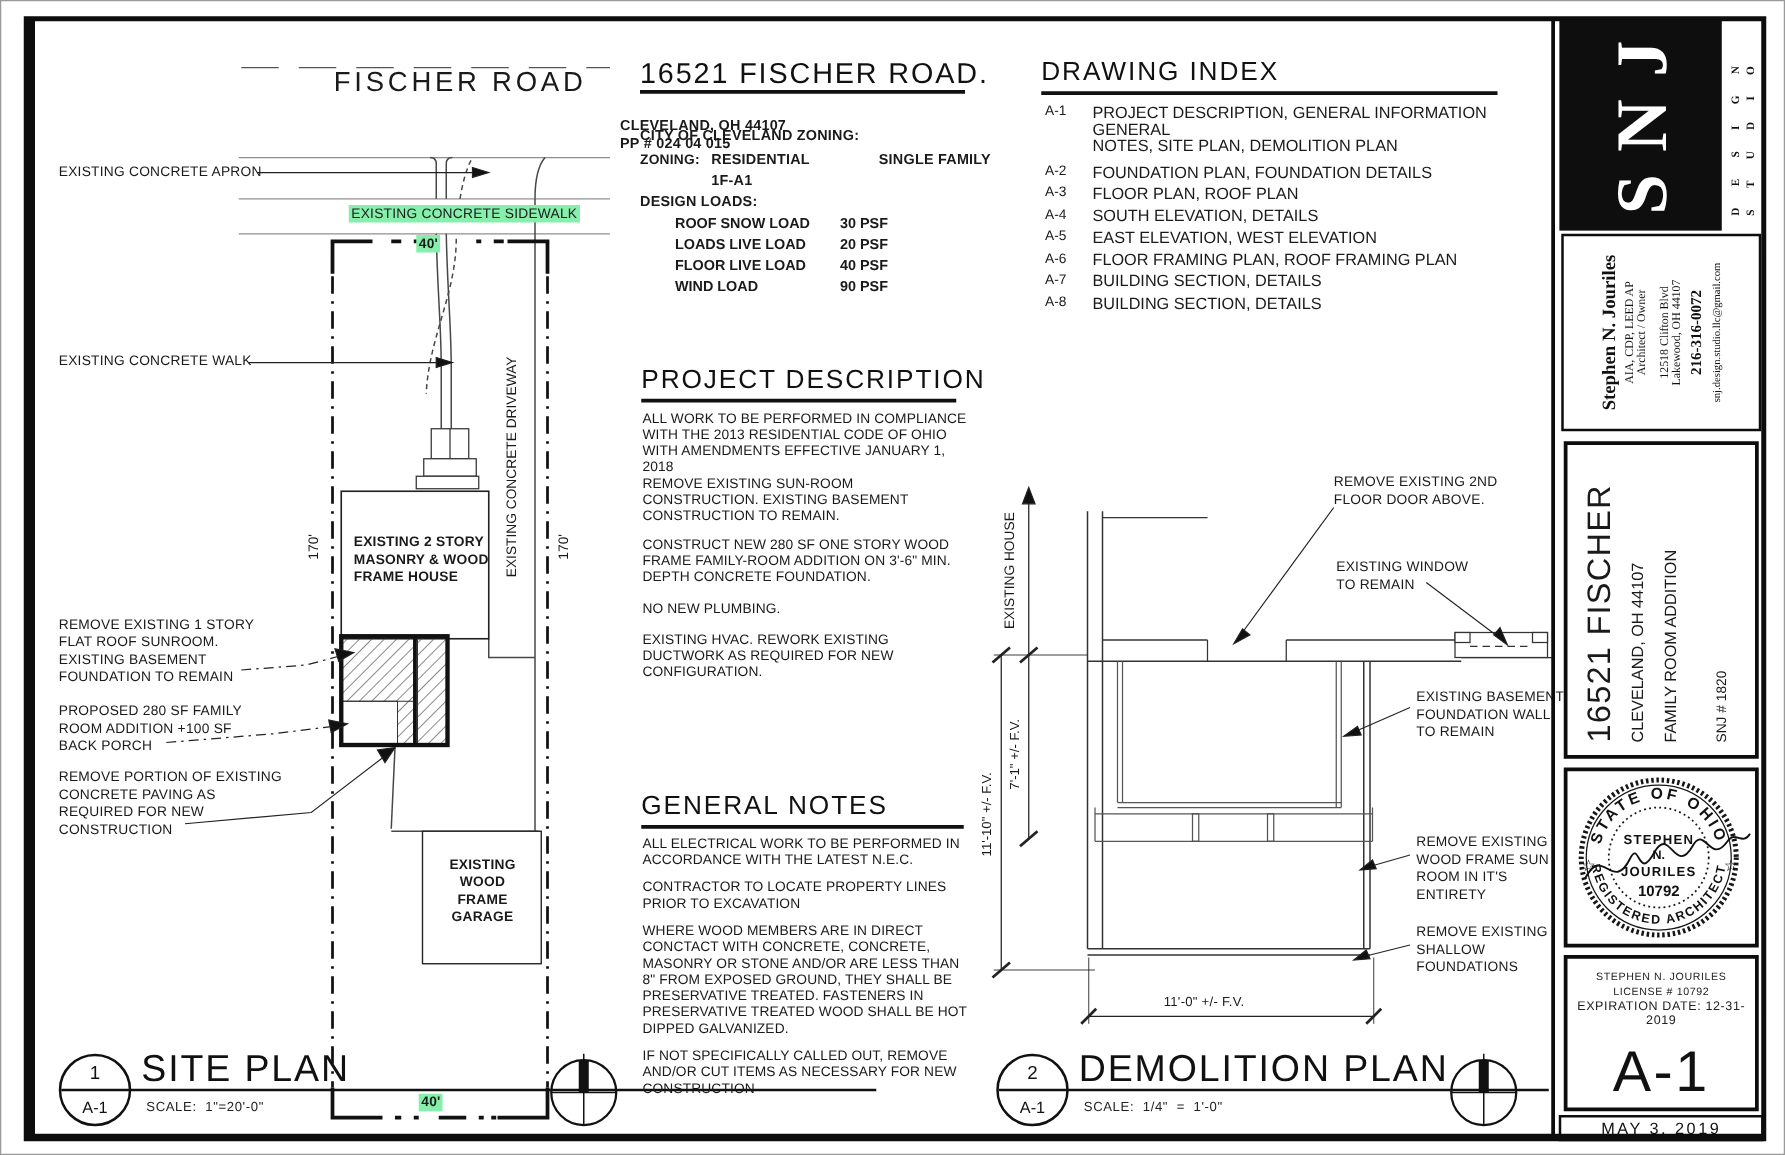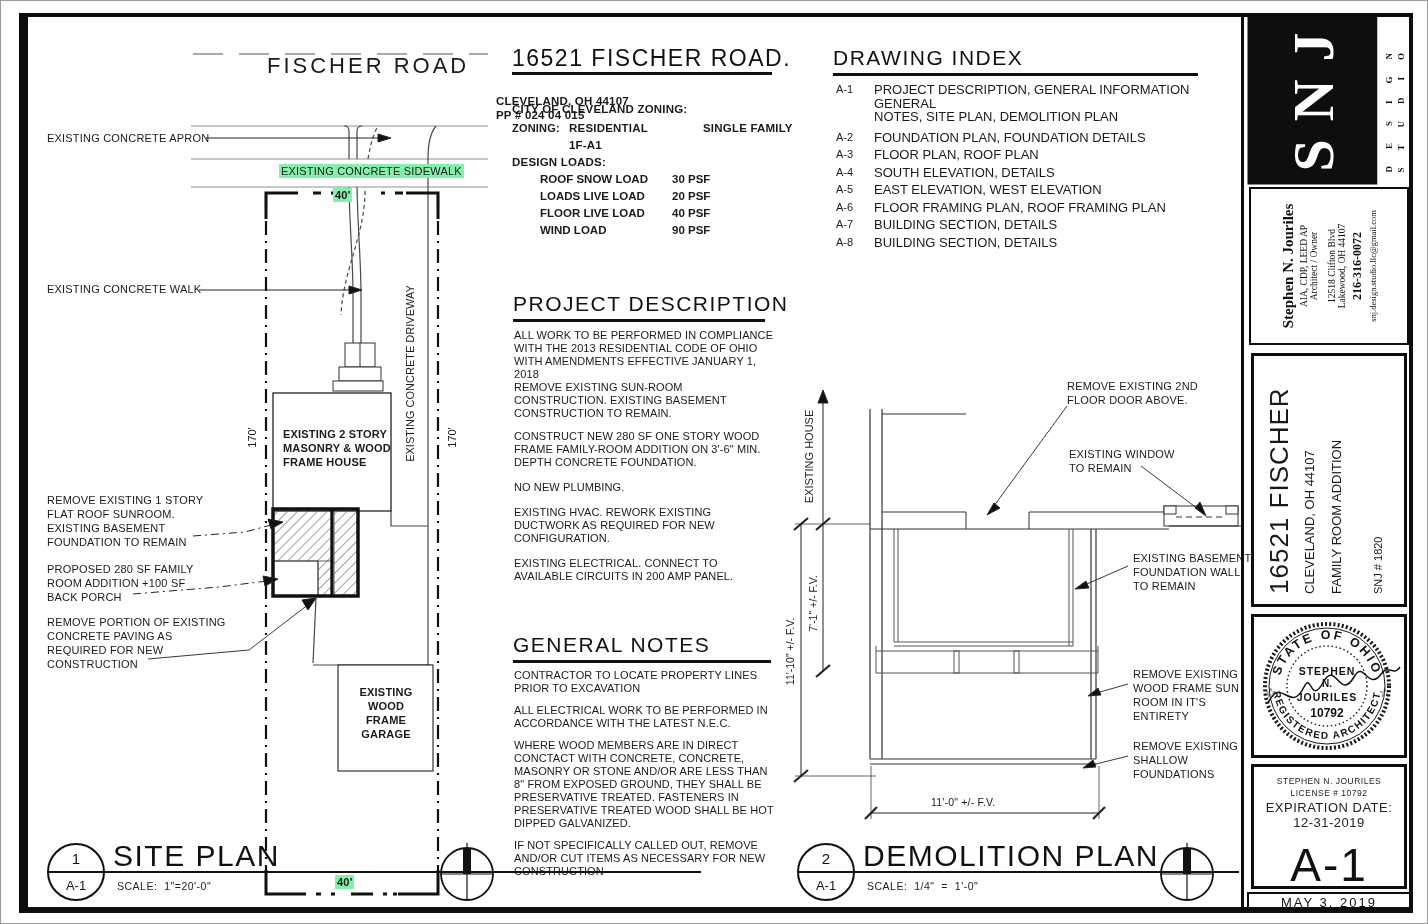--- a/index.html
+++ b/index.html
@@ -263,31 +263,29 @@
     <p class="para">REMOVE EXISTING SUN-ROOM
 CONSTRUCTION.  EXISTING BASEMENT
 CONSTRUCTION TO REMAIN.</p>
     <p class="para" style="margin-top:10px;">CONSTRUCT NEW 280 SF ONE STORY WOOD
 FRAME FAMILY-ROOM ADDITION ON 3'-6" MIN.
 DEPTH CONCRETE FOUNDATION.</p>
     <p class="para" style="margin-top:12px;">NO NEW PLUMBING.</p>
     <p class="para" style="margin-top:12px;">EXISTING HVAC.  REWORK EXISTING
 DUCTWORK AS REQUIRED FOR NEW
 CONFIGURATION.</p>
-    <p class="para" style="margin-top:12px;">EXISTING ELECTRICAL.  CONNECT TO
-AVAILABLE CIRCUITS IN 200 AMP PANEL.</p>
   </div>
 
   <div class="h1" style="left:512px;top:632px;">GENERAL NOTES</div>
   <div class="rule" style="left:512px;top:659px;width:258px;"></div>
   <div style="position:absolute;left:513px;top:668px;width:268px;">
+    <p class="para">ALL ELECTRICAL WORK TO BE PERFORMED IN
+ACCORDANCE WITH THE LATEST N.E.C.</p>
     <p class="para">CONTRACTOR TO LOCATE PROPERTY LINES
 PRIOR TO EXCAVATION</p>
-    <p class="para">ALL ELECTRICAL WORK TO BE PERFORMED IN
-ACCORDANCE WITH THE LATEST N.E.C.</p>
     <p class="para">WHERE WOOD MEMBERS ARE IN DIRECT
 CONCTACT WITH CONCRETE, CONCRETE,
 MASONRY OR STONE AND/OR ARE LESS THAN
 8" FROM EXPOSED GROUND, THEY SHALL BE
 PRESERVATIVE TREATED.  FASTENERS IN
 PRESERVATIVE TREATED WOOD SHALL BE HOT
 DIPPED GALVANIZED.</p>
     <p class="para">IF  NOT SPECIFICALLY CALLED OUT, REMOVE
 AND/OR CUT ITEMS AS NECESSARY FOR NEW
 CONSTRUCTION</p>
@@ -414,21 +412,21 @@
       <text x="73" y="100" text-anchor="middle" font-size="12" font-weight="700" fill="#111">10792</text>
       <text x="11" y="80" font-size="13" fill="#111">☆</text>
       <text x="125" y="80" font-size="13" fill="#111">☆</text>
       <path d="M 14,86 C 28,58 36,98 50,70 C 58,54 56,90 70,64 C 82,44 86,84 100,60 C 110,42 114,76 128,56 C 134,47 140,60 146,50" fill="none" stroke="#111" stroke-width="1.5"></path>
     </svg>
   </div>
 
   <div class="tb-box" style="left:1250px;top:763px;width:156px;height:125px;text-align:center;">
     <div style="font-size:8.5px;color:#222;margin-top:9px;letter-spacing:.5px;">STEPHEN N. JOURILES</div>
     <div style="font-size:8.5px;color:#222;margin-top:2px;letter-spacing:.5px;">LICENSE # 10792</div>
-    <div style="font-size:13px;color:#222;margin-top:2px;letter-spacing:.5px;">EXPIRATION DATE:  12-31-2019</div>
+    <div style="font-size:10px;color:#222;margin-top:2px;letter-spacing:.5px;">EXPIRATION DATE:  12-31-2019</div>
     <div style="font-size:46px;color:#111;margin-top:8px;letter-spacing:2px;">A-1</div>
   </div>
 
   <div class="tb-box" style="left:1246px;top:891px;width:164px;height:21px;border-width:2px;display:flex;align-items:center;justify-content:center;">
     <span style="font-size:13px;letter-spacing:2px;color:#111;">MAY 3, 2019</span>
   </div>
 
   <div class="sheet-border"></div>
 </div>
 

